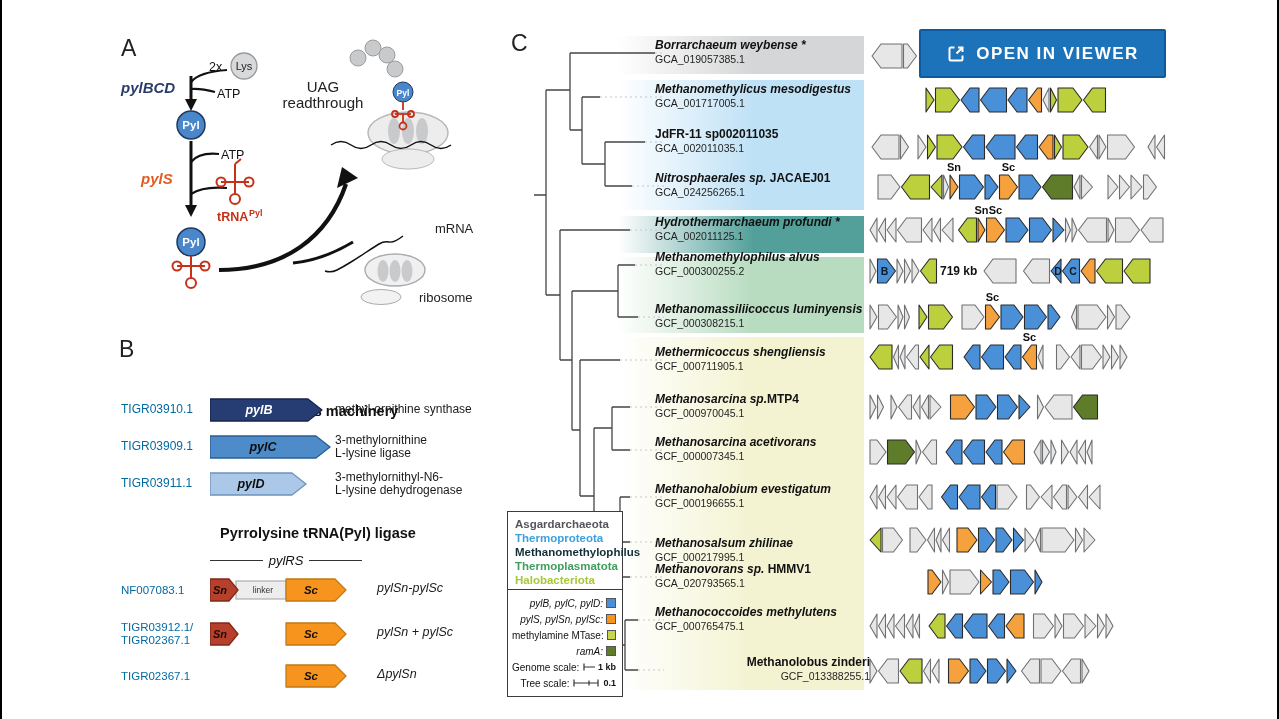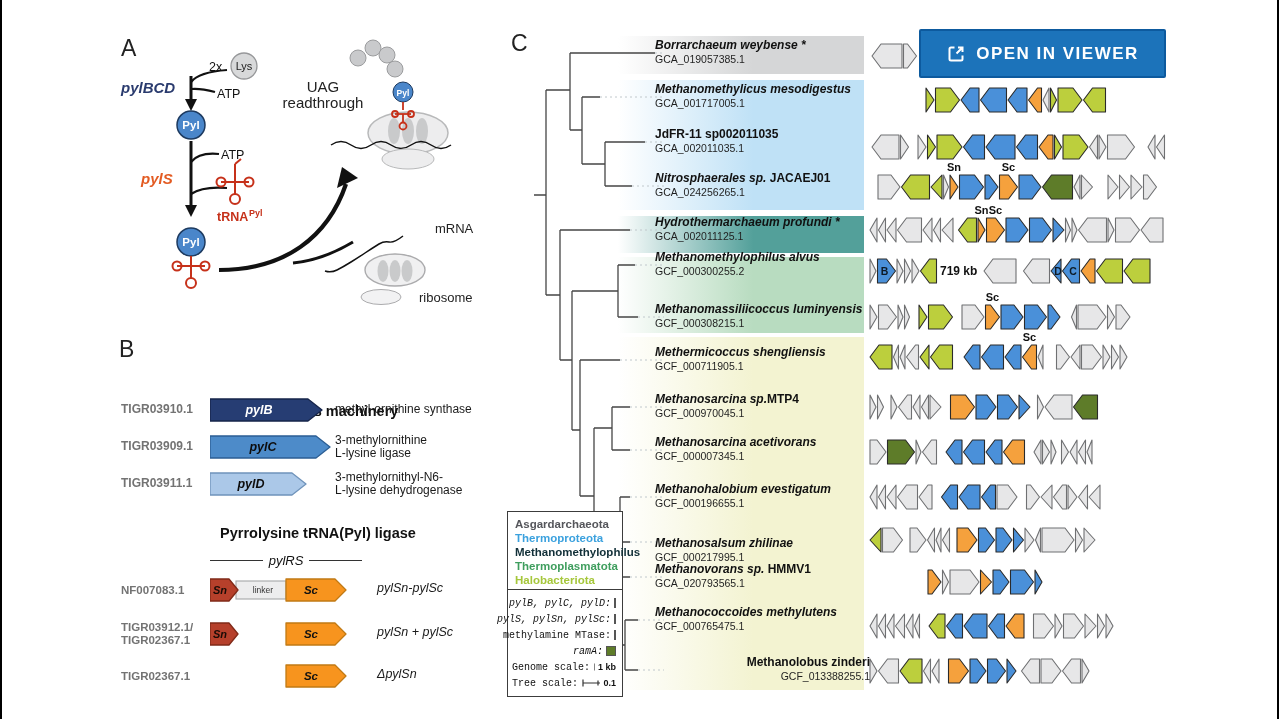--- a/index.html
+++ b/index.html
@@ -19,36 +19,36 @@
   .sp .nm .it{font-style:italic;}
   .sp .acc{font-size:10.5px;color:#1f1f1f;line-height:12px;margin-top:1px;}
   
   .generow{position:absolute;z-index:2;}
   
   .legend-box{position:absolute;left:507px;width:116px;background:#fff;border:1.5px solid #3c3c3c;z-index:6;box-sizing:border-box;}
   #legend-phyla{top:511px;padding:5px 7px 4px 7px;}
   #legend-phyla .ph{font-size:11.5px;font-weight:bold;line-height:14px;}
   #legend-genes{top:589px;padding:5px 6px 5px 4px;}
   .lg-row{display:flex;justify-content:flex-end;align-items:center;gap:3px;height:16px;font-size:10px;}
-  .lg-row .lbl{white-space:nowrap;font-family:Liberation Mono, monospace;}
+  .lg-row .lbl{white-space:nowrap;}
   .lg-row .lbl.it{font-style:italic;}
   .lg-row .sw{width:10px;height:10px;border:1px solid #555;box-sizing:border-box;display:inline-block;}
   .lg-row .val{font-size:9px;font-weight:600;white-space:nowrap;}
   
   .viewer-btn{
     position:absolute;left:919px;top:29px;width:247px;height:49px;z-index:10;
     display:flex;align-items:center;justify-content:center;gap:10px;cursor:pointer;
     box-sizing:border-box;border-radius:2px;
   }
   .viewer-btn span{color:#fff;font-weight:bold;font-size:17px;letter-spacing:1.5px;}
   
   #panel-b{position:absolute;left:115px;top:340px;width:380px;height:370px;z-index:2;}
   #panel-b .abs{position:absolute;}
   #panel-b .sec-title{font-size:14.5px;font-weight:bold;text-align:center;width:260px;}
-  #panel-b .rid{font-size:12px;color:#737373;line-height:13px;font-weight:bold;}
+  #panel-b .rid{font-size:12px;color:#0369a1;line-height:13px;}
   #panel-b .desc{font-size:12px;line-height:13.5px;color:#1a1a1a;}
   #panel-b .desc.it{font-style:italic;font-size:12.5px;}
   .pylrs{position:absolute;left:95px;top:213px;width:152px;display:flex;align-items:center;gap:6px;}
   .pylrs .line{flex:1;height:1.6px;background:#333;}
   .pylrs .lbl{font-style:italic;font-size:13px;font-weight:500;}
 </style>
 </head>
 <body>
 
 <div class="edge" style="left:0;"></div>

